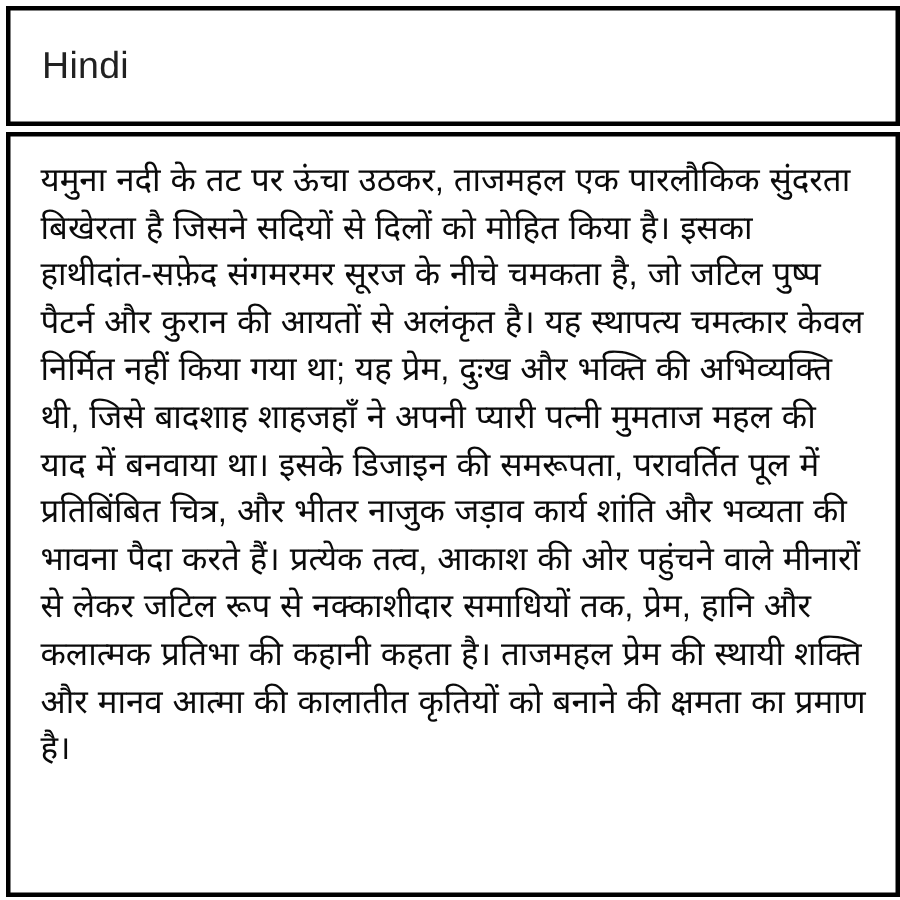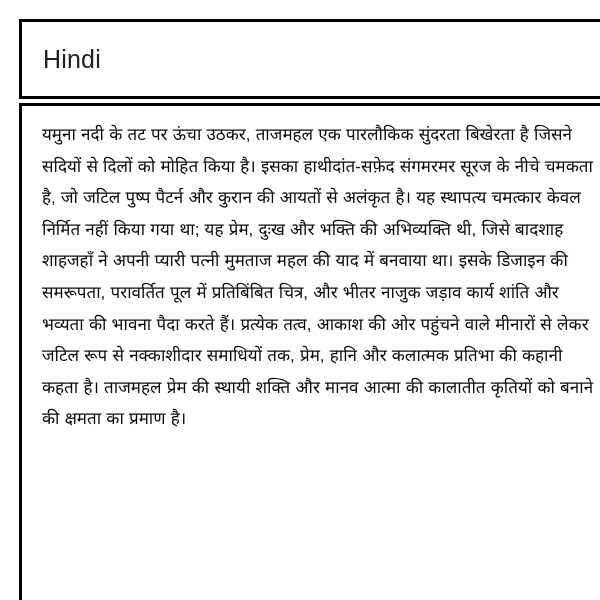--- a/index.html
+++ b/index.html
@@ -6,21 +6,21 @@
   html, body {
     width: 600px;
     height: 600px;
     background: #ffffff;
     font-family: "Liberation Sans", "DejaVu Sans", sans-serif;
     overflow: hidden;
   }
   .page {
     width: 600px;
     height: 591px;
-    padding: 19px;
+    padding: 4px;
   }
   .header-box {
     width: 596px;
     height: 80px;
     border: 3px solid #000000;
     background: #ffffff;
     display: flex;
     align-items: center;
     padding: 0 21px;
     margin-bottom: 4px;
@@ -33,21 +33,21 @@
   }
   .content-box {
     width: 596px;
     height: 510px;
     border: 3px solid #000000;
     background: #ffffff;
     padding: 13px 18px 12px 20px;
     overflow: hidden;
   }
   .paragraph {
-    font-size: 17px;
+    font-size: 22px;
     line-height: 31.6px;
     color: #0a0a0a;
     text-align: left;
     word-spacing: 0.5px;
   }
 </style>
 </head>
 <body>
 
 <div class="page">

